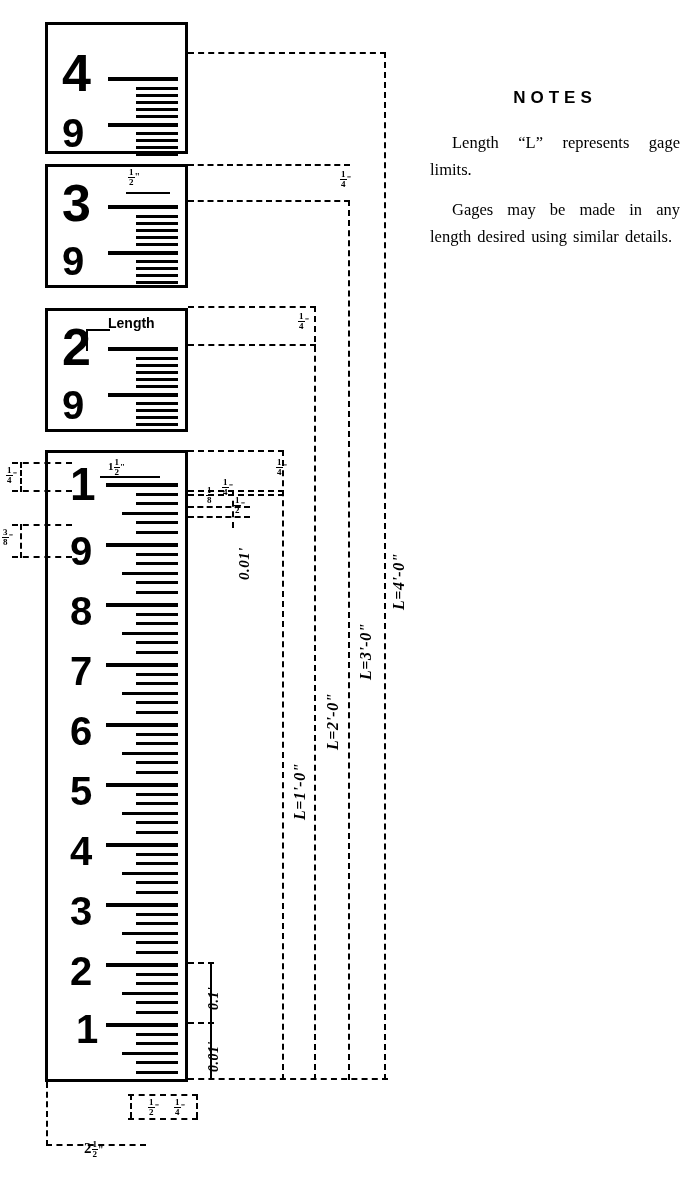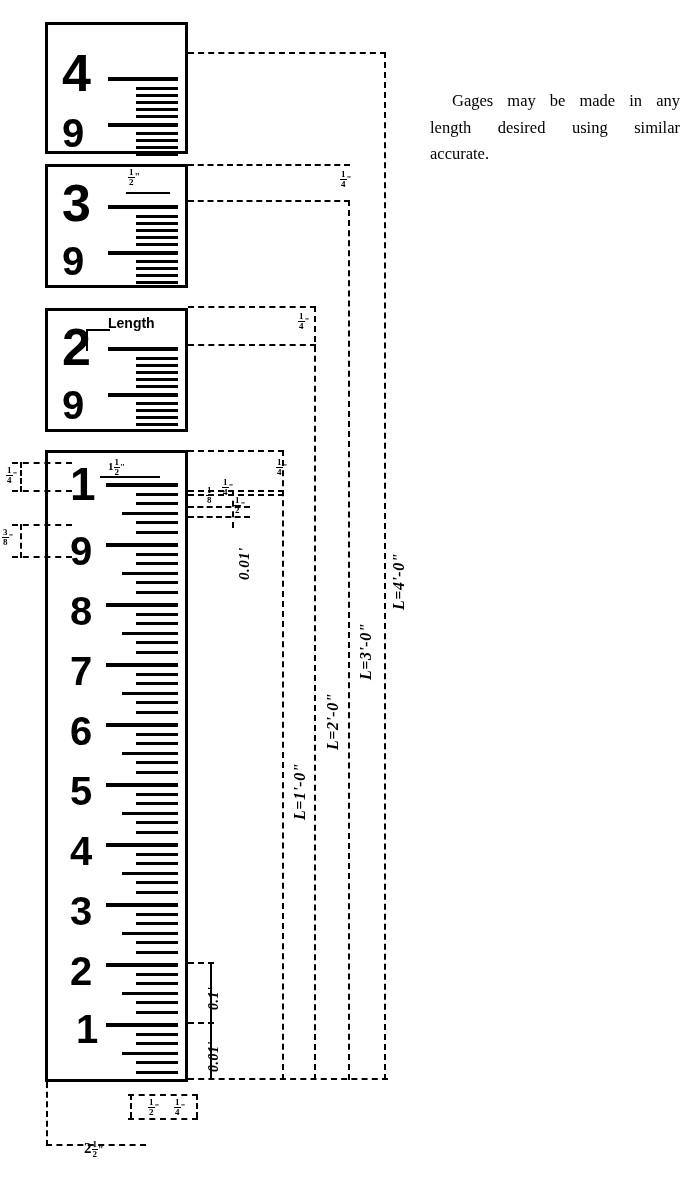--- a/index.html
+++ b/index.html
@@ -110,21 +110,23 @@
     text-align: justify;
     word-spacing: 2px;
   }
 </style>
 </head>
 <body>
 
 <div id="sheet">
 
   <div id="notes">
-    <p>Gages may be made in any length desired using similar accurate.</p>
+    <div class="title">NOTES</div>
+    <p>Length “L” represents gage limits.</p>
+    <p>Gages may be made in any length desired using similar details.</p>
   </div>
 
   <div class="panel" style="left:45px; top:22px; width:143px; height:132px;">
     <div class="numeral" style="left:14px; top:22px; font-size:52px;">4</div>
     <div class="numeral" style="left:14px; top:88px; font-size:40px;">9</div>
 
     <div>
       <div class="tick" style="left:60px; top:52px; width:70px;"></div>
       <div class="tick tickfine" style="left:88px; top:62px; width:42px;"></div>
       <div class="tick tickfine" style="left:88px; top:69px; width:42px;"></div>

